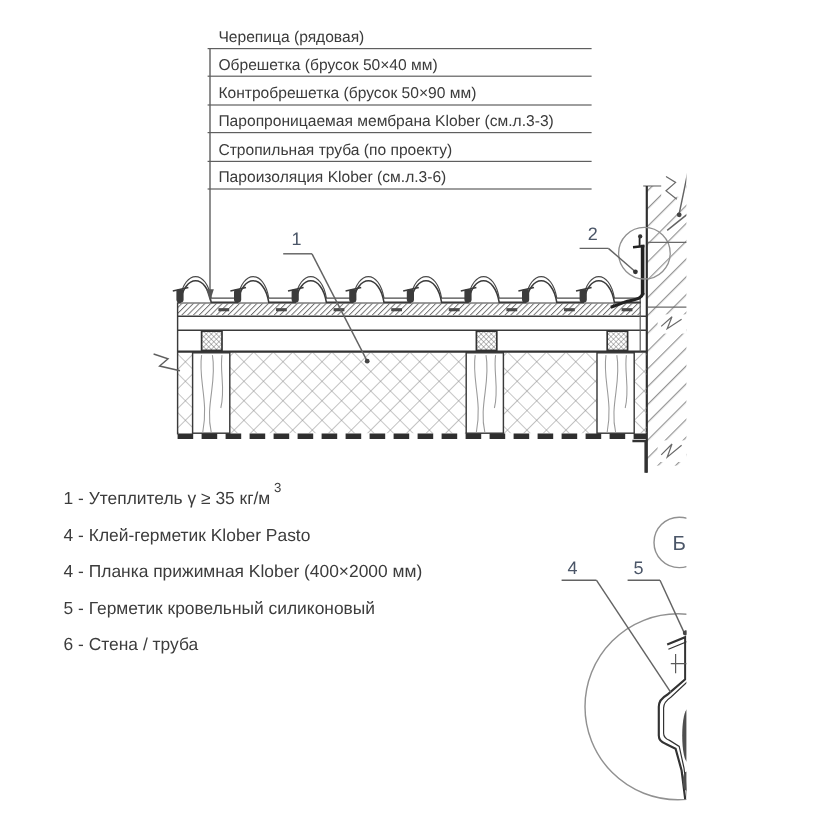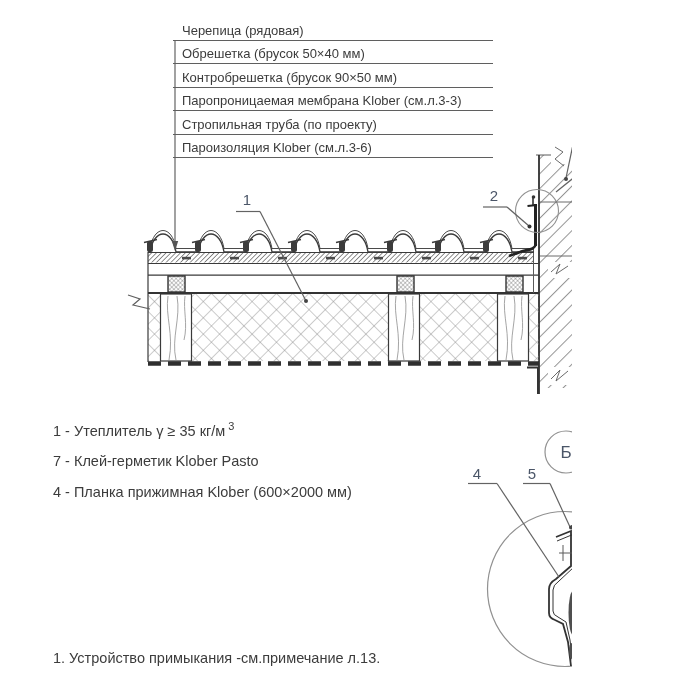--- a/index.html
+++ b/index.html
@@ -22,21 +22,21 @@
   .detail-title{
     position:absolute;left:550px;top:444px;width:32px;text-align:center;
     font-size:17px;color:#4b5668;line-height:18px;
   }
   .dim{
     position:absolute;width:44px;height:16px;text-align:center;font-size:14px;color:#4b5668;
     transform:rotate(-90deg);line-height:16px;letter-spacing:.5px;
   }
   
   .legend{position:absolute;left:53px;top:408px;width:470px;}
-  .legend-item{height:30.6px;display:flex;align-items:flex-end;font-size:14.5px;color:#3c3c3c;white-space:nowrap;}
+  .legend-item{height:30.6px;display:flex;align-items:flex-start;font-size:14.5px;color:#3c3c3c;white-space:nowrap;}
   .legend-item sup{font-size:11px;position:relative;top:-7px;margin-left:3px;}
   .note{position:absolute;left:53px;top:650px;font-size:14.5px;color:#3c3c3c;white-space:nowrap;}
 </style>
 </head>
 <body>
 
 <div class="canvas">
 
   <svg width="700" height="700" viewBox="0 0 700 700">
     <defs>
@@ -224,21 +224,21 @@
   </svg>
 
   <div class="callouts">
     <div class="callout-row">
         <span>Черепица (рядовая)</span>
       </div>
     <div class="callout-row">
         <span>Обрешетка (брусок 50×40 мм)</span>
       </div>
     <div class="callout-row">
-        <span>Контробрешетка (брусок 90×50 мм)</span>
+        <span>Контробрешетка (брусок 50×90 мм)</span>
       </div>
     <div class="callout-row">
         <span>Паропроницаемая мембрана Klober (см.л.3-3)</span>
       </div>
     <div class="callout-row">
         <span>Стропильная труба (по проекту)</span>
       </div>
     <div class="callout-row">
         <span>Пароизоляция Klober (см.л.3-6)</span>
       </div>
@@ -255,22 +255,27 @@
 
   <span class="dim" style="left:579px;top:218px">150</span>
   <span class="dim" style="left:579px;top:265px">100</span>
 
   <div class="legend">
     <div class="legend-item">
         <span>1 - Утеплитель γ ≥ 35 кг/м</span>
         <sup>3</sup>
       </div>
     <div class="legend-item">
-        <span>7 - Клей-герметик Klober  Pasto</span>
-      </div>
-    <div class="legend-item">
-        <span>4 - Планка прижимная Klober (600×2000 мм)</span>
+        <span>4 - Клей-герметик Klober  Pasto</span>
+      </div>
+    <div class="legend-item">
+        <span>4 - Планка прижимная Klober (400×2000 мм)</span>
+      </div>
+    <div class="legend-item">
+        <span>5 - Герметик кровельный силиконовый</span>
+      </div>
+    <div class="legend-item">
+        <span>6 - Стена / труба</span>
       </div>
   </div>
 
-  <div class="note">1. Устройство примыкания -см.примечание л.13.</div>
 
 </div>
 
 </body></html>

